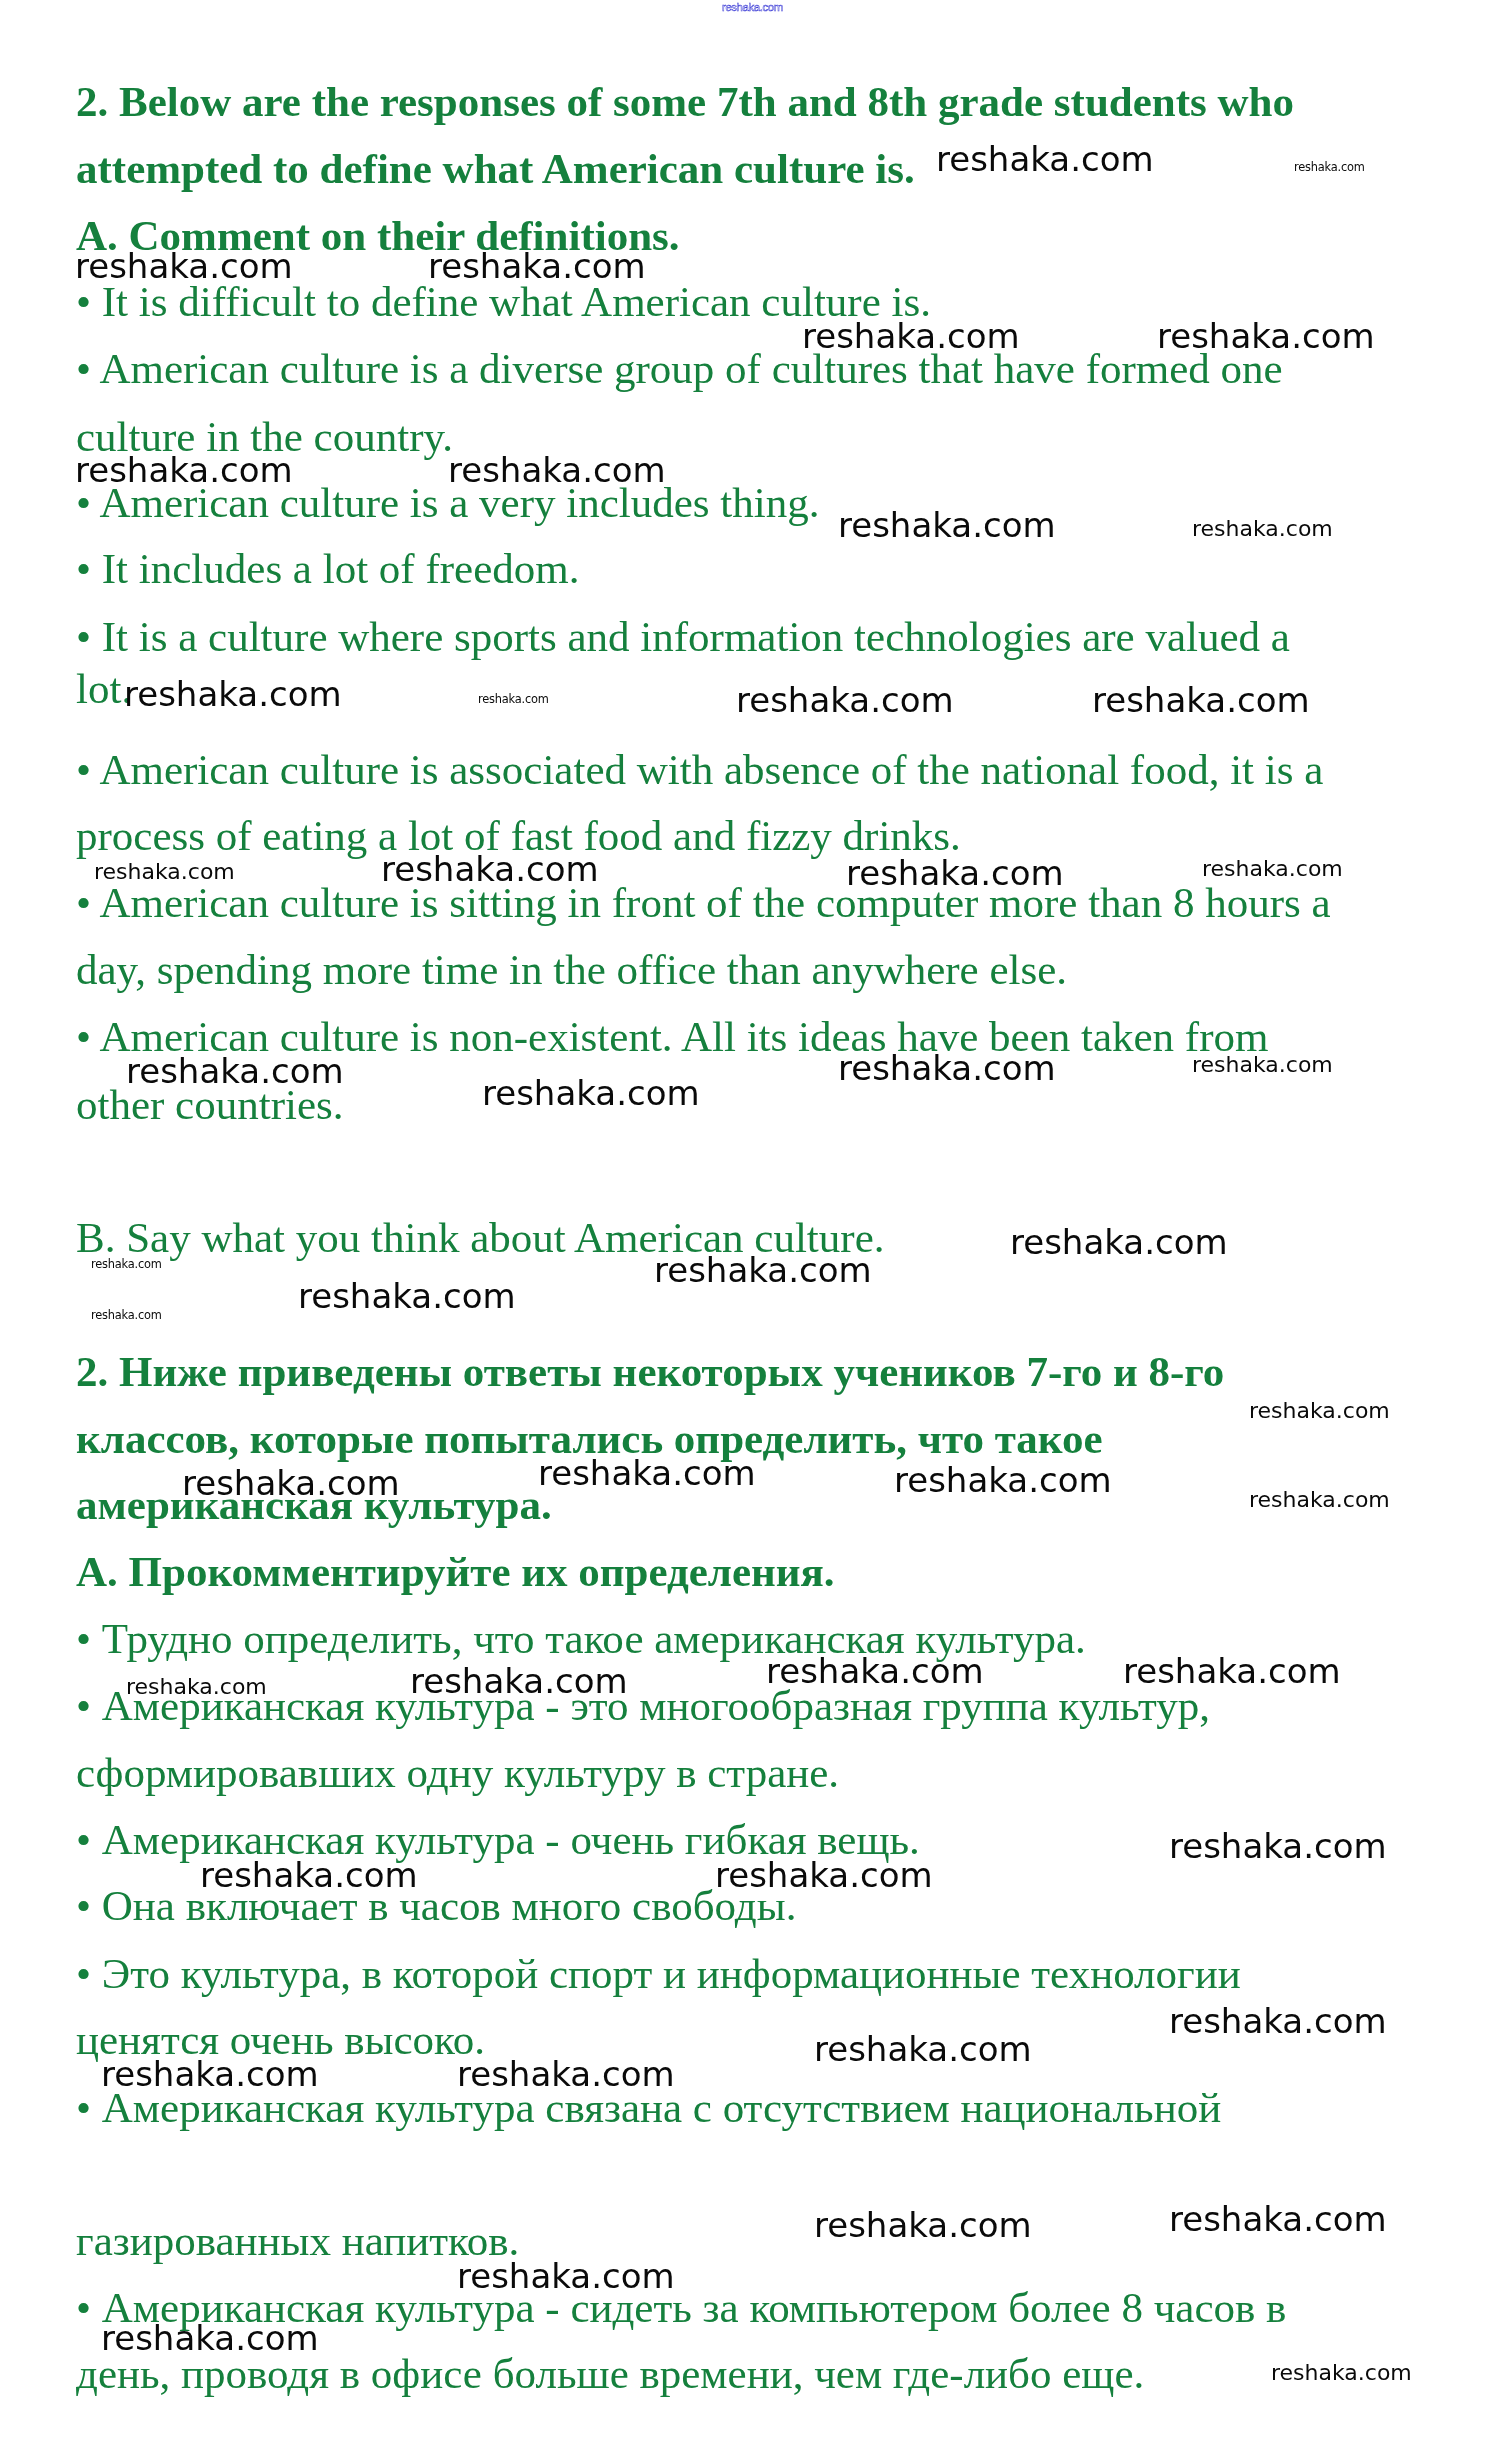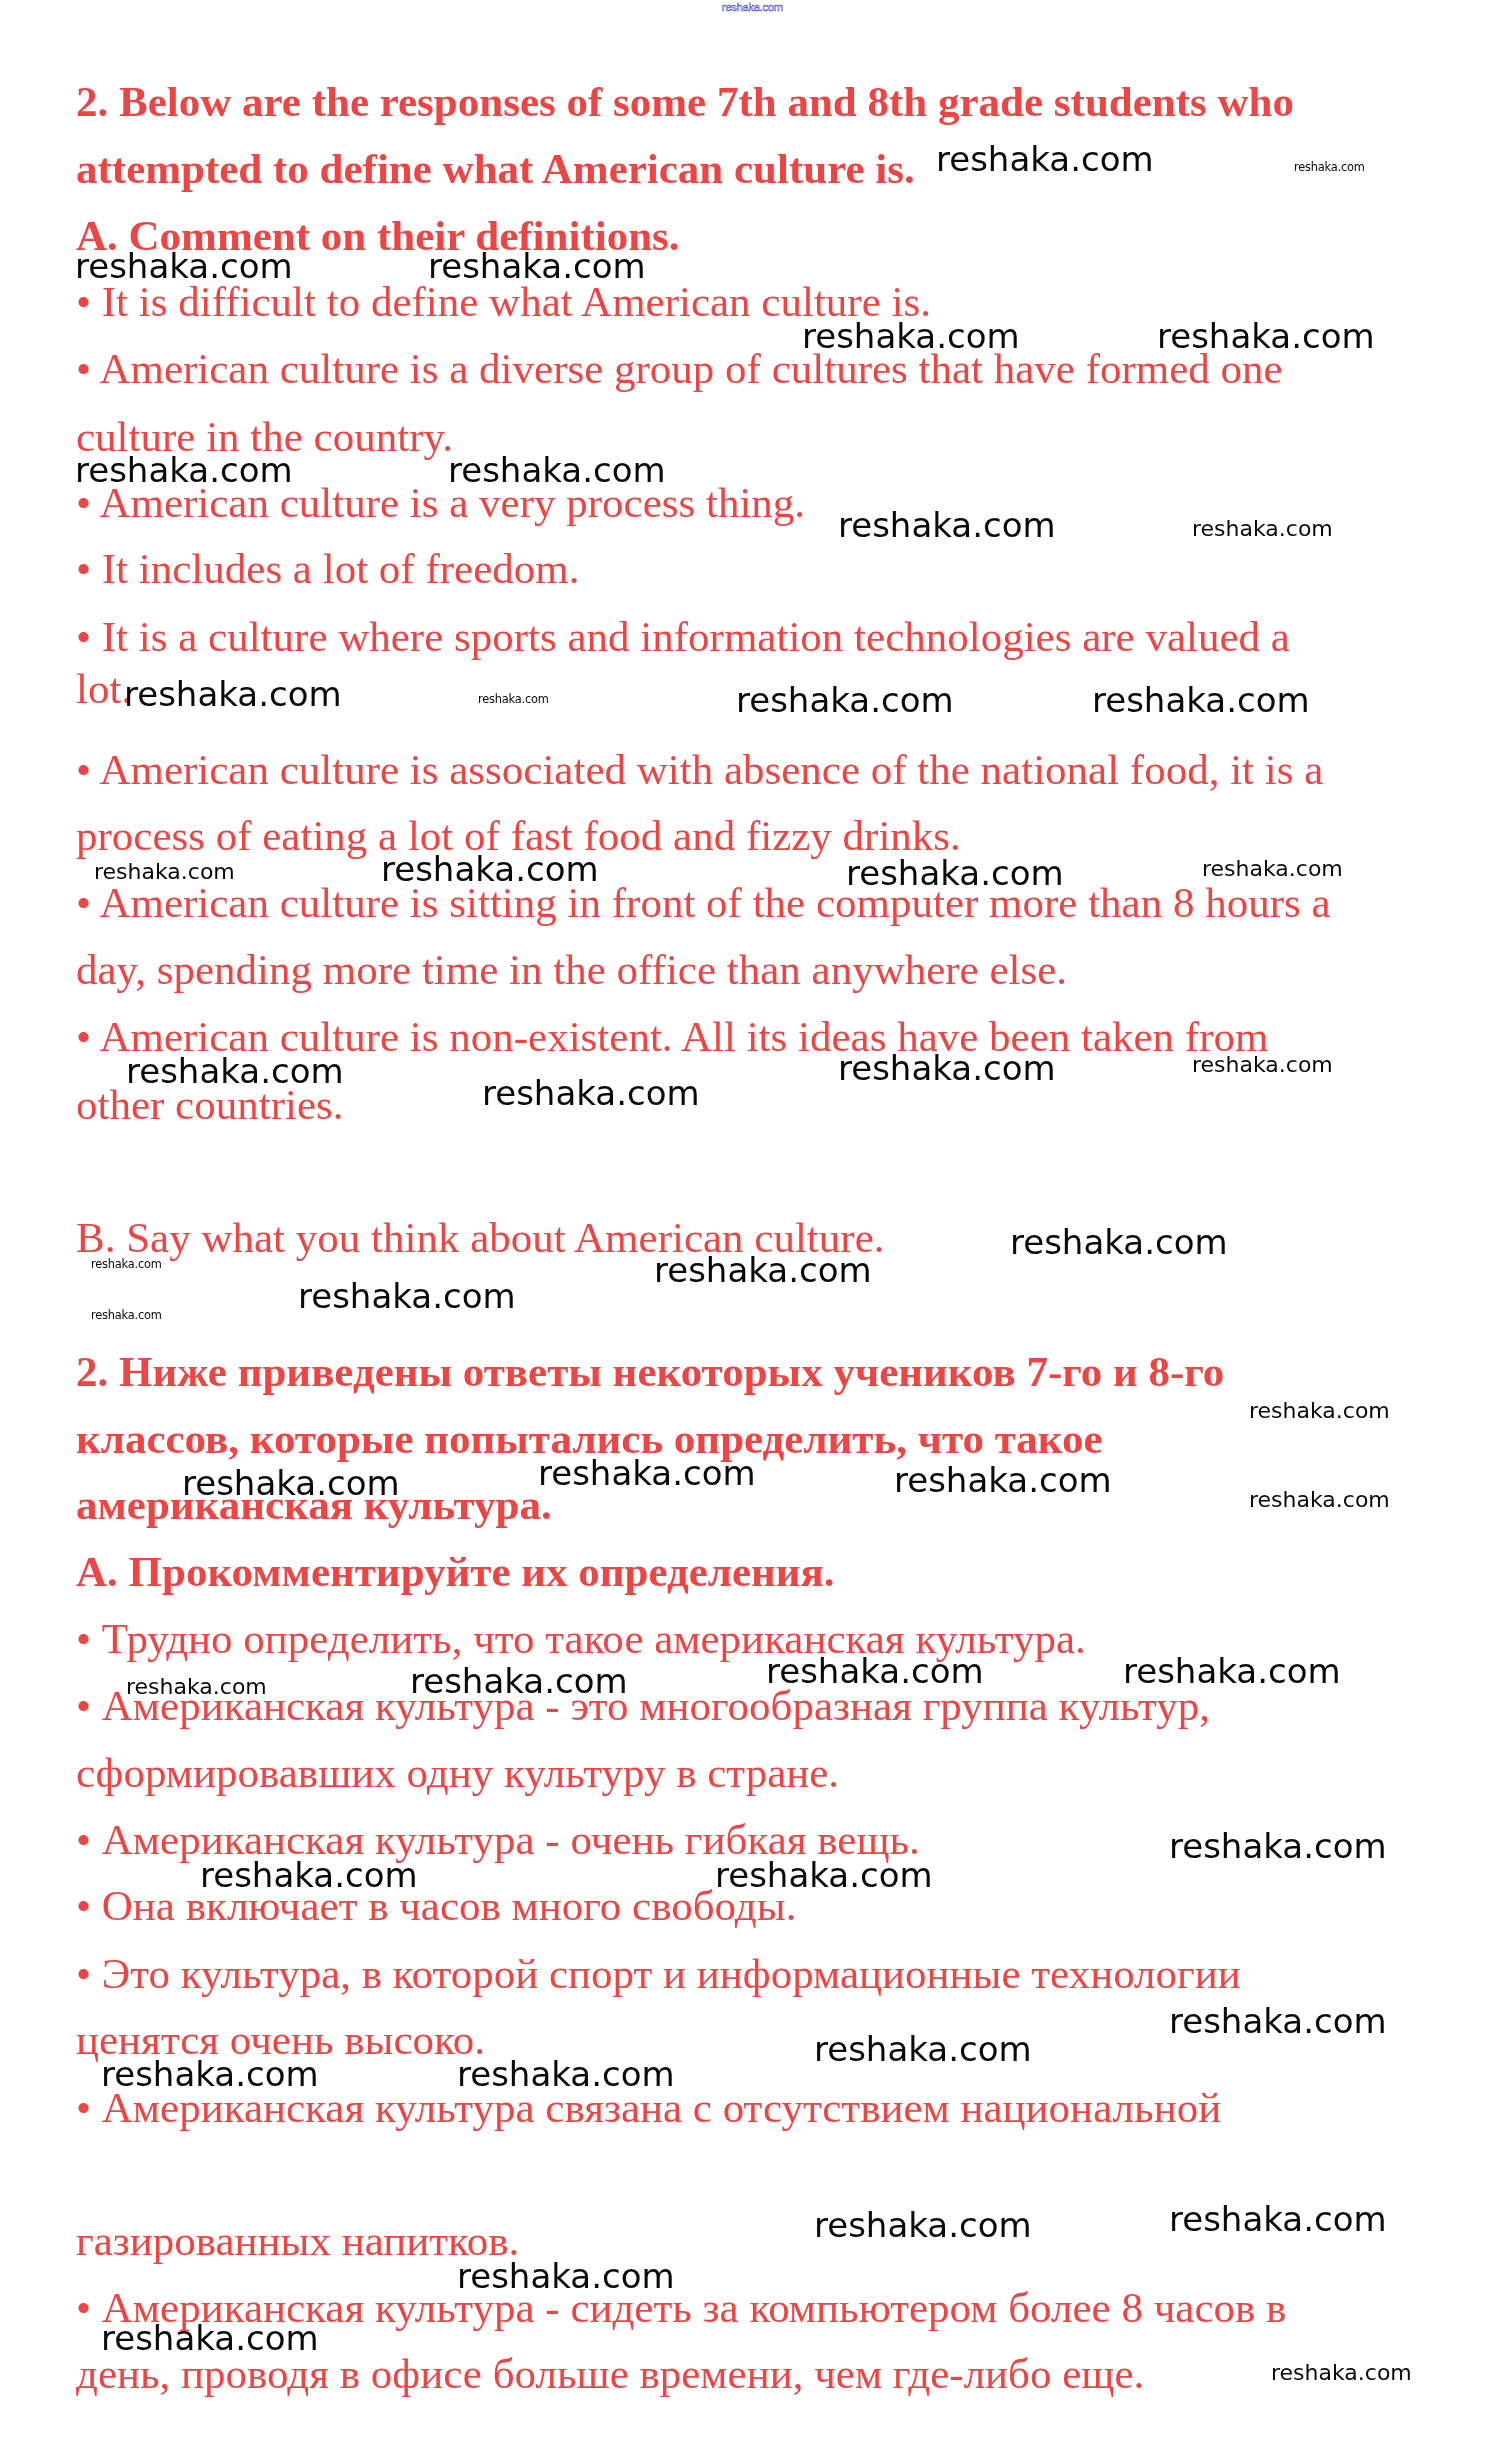--- a/index.html
+++ b/index.html
@@ -1,21 +1,21 @@
 <!DOCTYPE html>
 <html style="font-size:12.2px"><head>
 <meta charset="utf-8">
 <style>
   html, body { margin:0; padding:0; background:#ffffff; }
   body { width:1509px; height:2450px; position:relative; overflow:hidden; }
   .page { position:absolute; left:0; top:0; width:1509px; height:1796px; background:#fff; }
   .line {
     position:absolute; left:76px; white-space:nowrap;
     font-family:"Liberation Serif", "DejaVu Serif", serif;
-    font-size:43px; line-height:50px; color:#ef4444;
+    font-size:43px; line-height:50px; color:#15803d;
   }
   .line.bold { font-weight:bold; }
   .wm {
     position:absolute; white-space:nowrap;
     font-family:"DejaVu Sans", "Liberation Sans", sans-serif;
     color:#0a0a0a; line-height:1;
   }
   .wm.l { font-size:34px; }
   .wm.m { font-size:22px; }
   .wm.xs { font-size:11.4px; letter-spacing:-0.2px; }
@@ -31,21 +31,21 @@
 
   <div class="wm top" style="left:722px;top:1.5px;">reshaka.com</div>
 
   <div class="line bold" style="top:77px;">2. Below are the responses of some 7th and 8th grade students who</div>
   <div class="line bold" style="top:144px;">attempted to define what American culture is.</div>
   <div class="line bold" style="top:211px;">A. Comment on their definitions.</div>
 
   <div class="line" style="top:277px;">• It is difficult to define what American culture is.</div>
   <div class="line" style="top:344px;">• American culture is a diverse group of cultures that have formed one</div>
   <div class="line" style="top:412px;">culture in the country.</div>
-  <div class="line" style="top:478px;">• American culture is a very process thing.</div>
+  <div class="line" style="top:478px;">• American culture is a very includes thing.</div>
   <div class="line" style="top:544px;">• It includes a lot of freedom.</div>
   <div class="line" style="top:612px;">• It is a culture where sports and information technologies are valued a</div>
   <div class="line" style="top:664px;">lot.</div>
   <div class="line" style="top:745px;">• American culture is associated with absence of the national food, it is a</div>
   <div class="line" style="top:811px;">process of eating a lot of fast food and fizzy drinks.</div>
   <div class="line" style="top:878px;">• American culture is sitting in front of the computer more than 8 hours a</div>
   <div class="line" style="top:945px;">day, spending more time in the office than anywhere else.</div>
   <div class="line" style="top:1012px;">• American culture is non-existent. All its ideas have been taken from</div>
   <div class="line" style="top:1080px;">other countries.</div>
 

